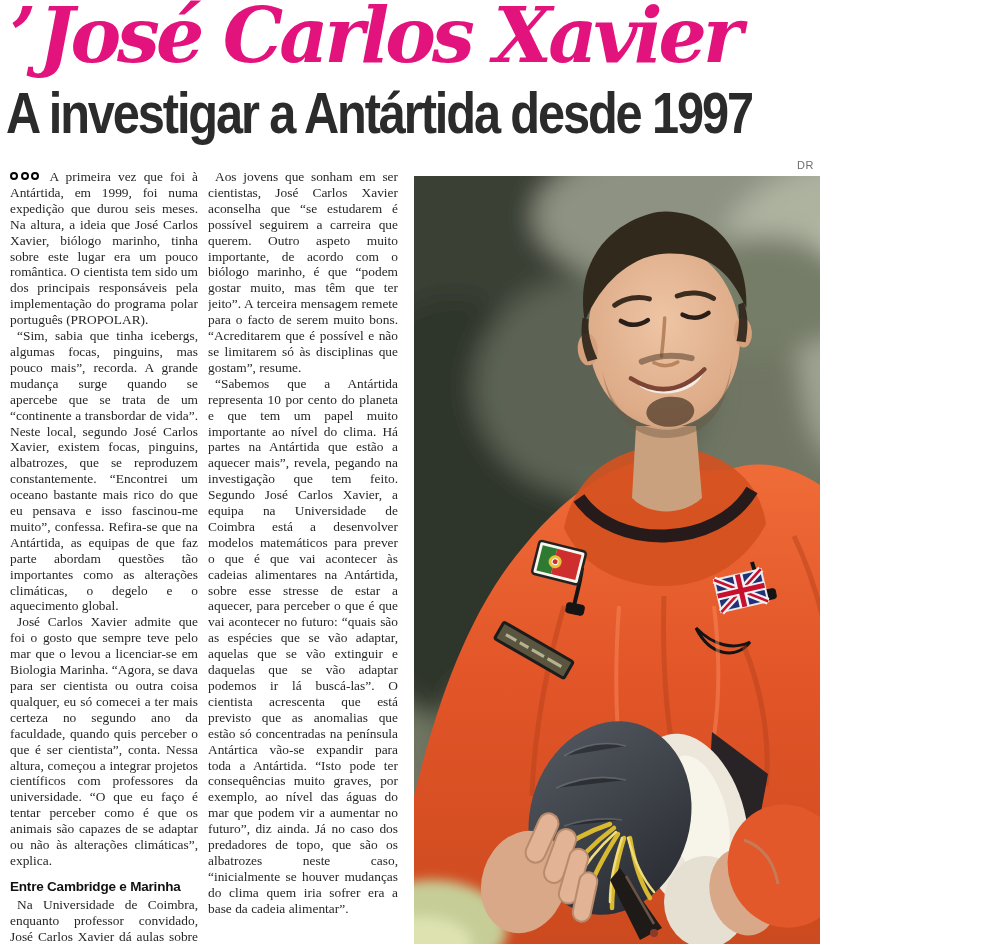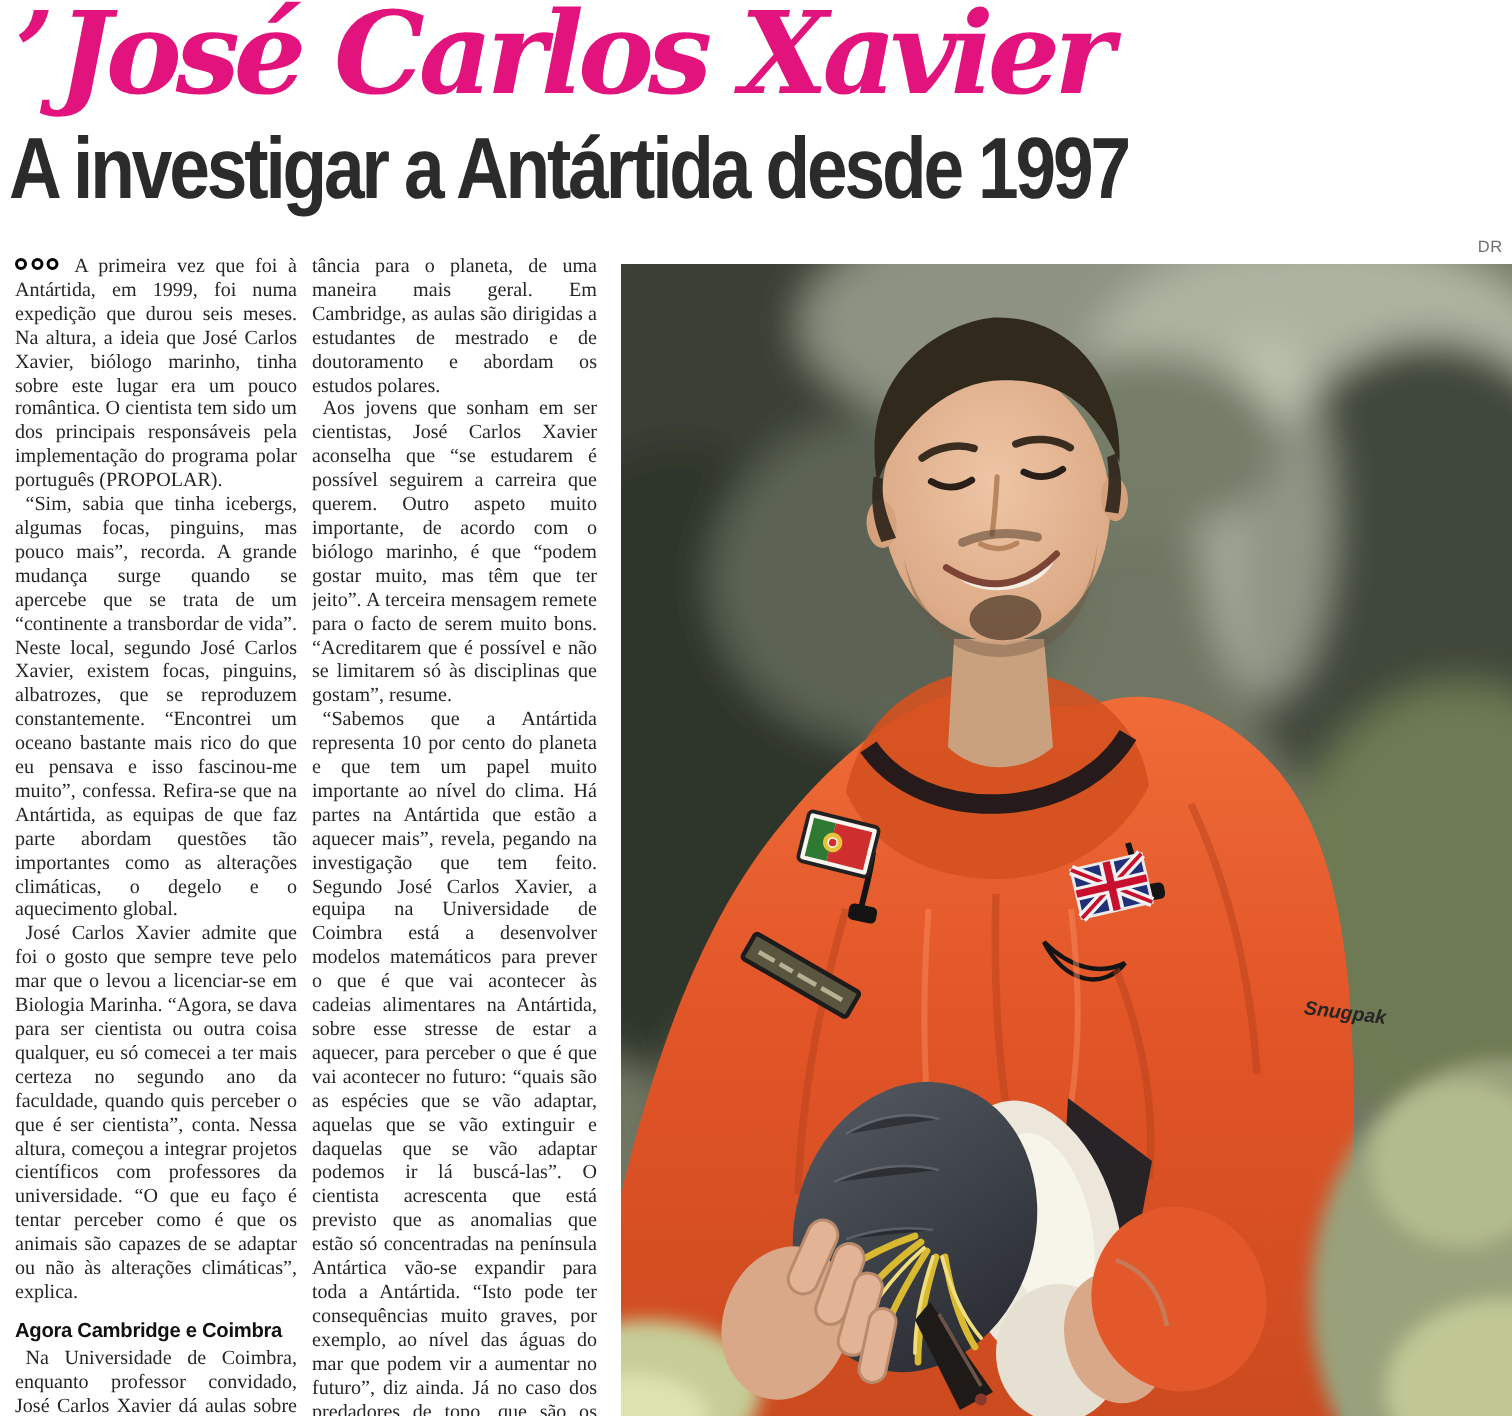--- a/index.html
+++ b/index.html
@@ -1,16 +1,16 @@
 <!DOCTYPE html>
 <html lang="pt"><head>
 <meta charset="utf-8">
 <style>
   html,body{margin:0;padding:0;background:#ffffff;}
-  .page{position:relative;width:1008px;height:944px;background:#fff;overflow:hidden;
+  .page{position:relative;width:820px;height:944px;background:#fff;overflow:hidden;
         font-family:"Liberation Serif",serif;color:#262626;}
   
   .script-title{position:absolute;left:10px;top:-4px;white-space:nowrap;
     font-family:"DejaVu Serif",serif;font-style:italic;font-weight:bold;
     font-size:76px;line-height:1.05;letter-spacing:-4px;}
   .script-title .orn{margin-right:6px;}
   .headline{position:absolute;left:6px;top:84px;white-space:nowrap;
     font-family:"Liberation Sans",sans-serif;font-weight:bold;
     font-size:58px;line-height:1.0;letter-spacing:-2.5px;
     transform:scaleX(0.84);transform-origin:0 0;}
@@ -40,26 +40,25 @@
   <div class="script-title" style="color:#e2137d"><span class="orn">’</span><span>José Carlos Xavier</span></div>
 
   <div class="headline" style="color:#2b2b2b">A investigar a Antártida desde 1997</div>
 
   <div class="credit">DR</div>
 
   <div class="col" id="col1">
     <p><span class="dots"><span class="dot"></span><span class="dot"></span><span class="dot"></span></span><span>A primeira vez que foi à Antártida, em 1999, foi numa expedição que durou seis meses. Na altura, a ideia que José Carlos Xavier, biólogo marinho, tinha sobre este lugar era um pouco romântica. O cientista tem sido um dos principais responsáveis pela implementação do programa polar português (PROPOLAR).</span></p>
     <p class="indent">“Sim, sabia que tinha icebergs, algumas focas, pinguins, mas pouco mais”, recorda. A grande mudança surge quando se apercebe que se trata de um “continente a transbordar de vida”. Neste local, segundo José Carlos Xavier, existem focas, pinguins, albatrozes, que se reproduzem constantemente. “Encontrei um oceano bastante mais rico do que eu pensava e isso fascinou-me muito”, confessa. Refira-se que na Antártida, as equipas de que faz parte abordam questões tão importantes como as alterações climáticas, o degelo e o aquecimento global.</p>
     <p class="indent">José Carlos Xavier admite que foi o gosto que sempre teve pelo mar que o levou a licenciar-se em Biologia Marinha. “Agora, se dava para ser cientista ou outra coisa qualquer, eu só comecei a ter mais certeza no segundo ano da faculdade, quando quis perceber o que é ser cientista”, conta. Nessa altura, começou a integrar projetos científicos com professores da universidade. “O que eu faço é tentar perceber como é que os animais são capazes de se adaptar ou não às alterações climáticas”, explica.</p>
-    <h3 class="section">Agora Cambridge e Coimbra</h3>
+    <h3 class="section">Entre Cambridge e Marinha</h3>
     <p class="indent">Na Universidade de Coimbra, enquanto professor convidado, José Carlos Xavier dá aulas sobre as regiões polares como impor-</p>
   </div>
 
   <div class="col" id="col2">
-    <p>tância para o planeta, de uma maneira mais geral. Em Cambridge, as aulas são dirigidas a estudantes de mestrado e de doutoramento e abordam os estudos polares.</p>
     <p class="indent">Aos jovens que sonham em ser cientistas, José Carlos Xavier aconselha que “se estudarem é possível seguirem a carreira que querem. Outro aspeto muito importante, de acordo com o biólogo marinho, é que “podem gostar muito, mas têm que ter jeito”. A terceira mensagem remete para o facto de serem muito bons. “Acreditarem que é possível e não se limitarem só às disciplinas que gostam”, resume.</p>
     <p class="indent"><span>“Sabemos que a Antártida representa 10 por cento do planeta e que tem um papel muito importante ao nível do clima. Há partes na Antártida que estão a aquecer mais”, revela, pegando na investigação que tem feito. Segundo José Carlos Xavier, a equipa na Universidade de Coimbra está a desenvolver modelos matemáticos para prever o que é que vai acontecer às cadeias alimentares na Antártida, sobre esse stresse de estar a aquecer, para perceber o que é que vai acontecer no futuro: “quais são as espécies que se vão adaptar, aquelas que se vão extinguir e daquelas que se vão adaptar podemos ir lá buscá-las”. O cientista acrescenta que está previsto que as anomalias que estão só concentradas na península Antártica vão-se expandir para toda a Antártida. “Isto pode ter consequências muito graves, por exemplo, ao nível das águas do mar que podem vir a aumentar no futuro”, diz ainda. Já no caso dos predadores de topo, que são os albatrozes neste caso, “inicialmente se houver mudanças do clima quem iria sofrer era a base da cadeia alimentar”. </span></p>
   </div>
 
   <div class="photo-wrap">
     <svg width="594" height="768" viewBox="0 0 594 768" xmlns="http://www.w3.org/2000/svg">
       <defs>
         <filter id="soft" x="-40%" y="-40%" width="180%" height="180%">
             <feGaussianBlur stdDeviation="13"></feGaussianBlur>
           </filter>

